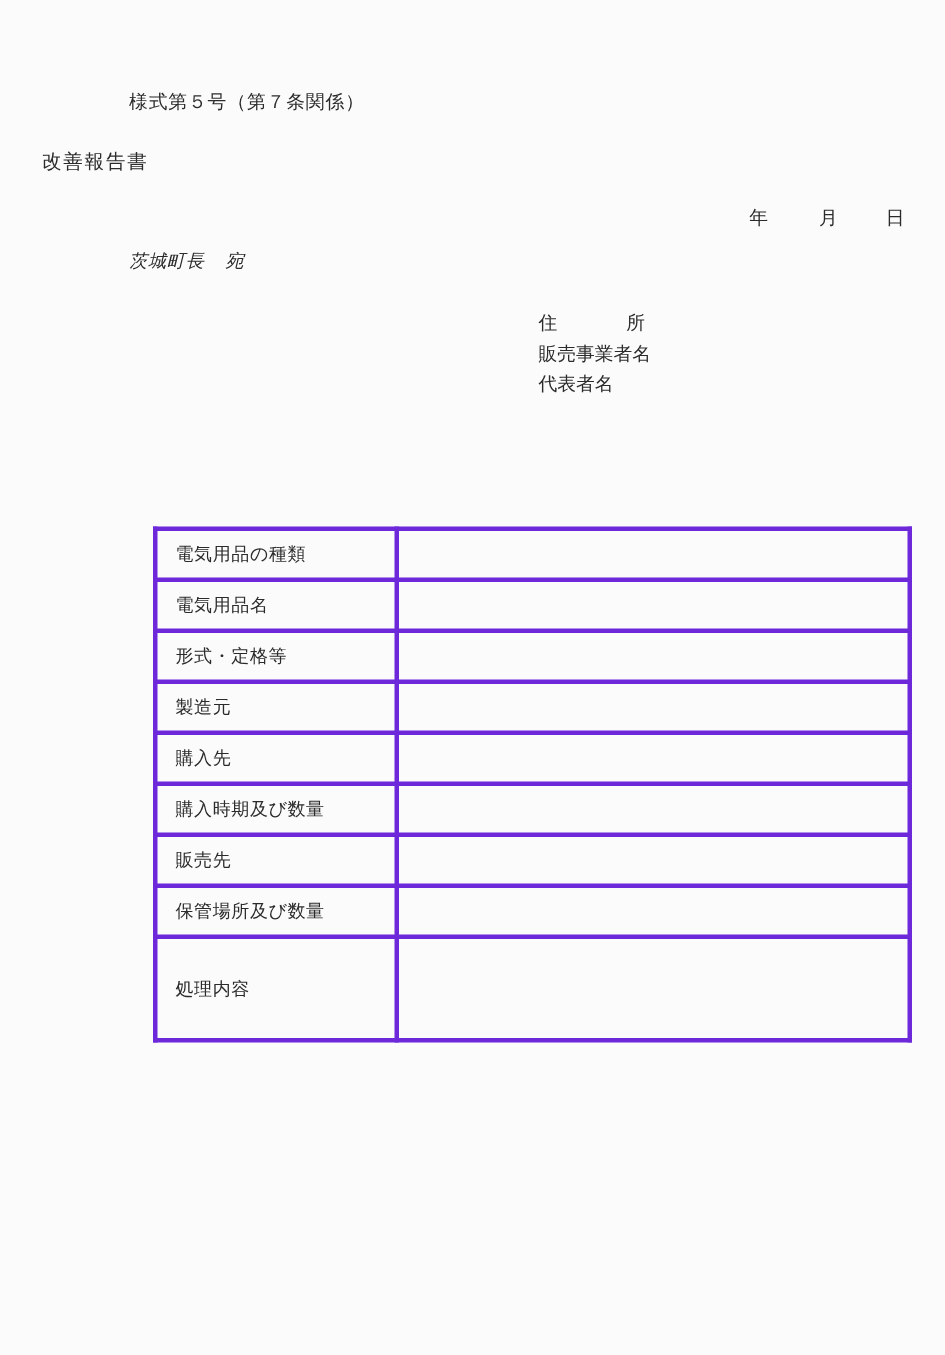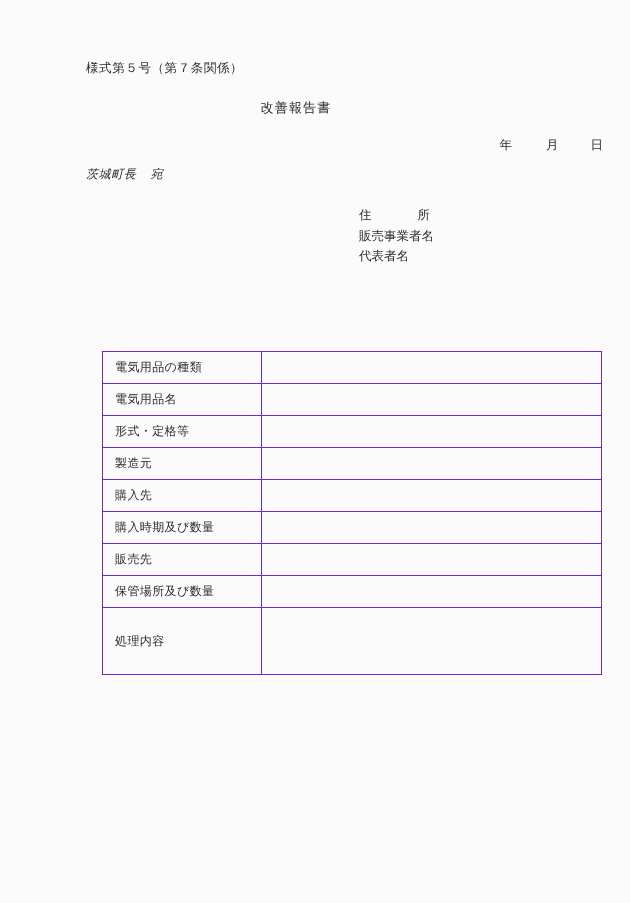--- a/index.html
+++ b/index.html
@@ -36,21 +36,21 @@
     letter-spacing: 0.6px;
     white-space: nowrap;
   }
 
   
   .doc-title {
     position: absolute;
     left: 0;
     top: 99px;
     width: 536px;
-    text-align: center;
+    text-align: left;
     font-size: 13px;
     letter-spacing: 1.2px;
   }
 
   
   .date-line {
     position: absolute;
     right: 55px;
     top: 137px;
     font-size: 12.5px;
@@ -105,21 +105,21 @@
   
   .form-table {
     position: absolute;
     left: 74px;
     top: 351px;
     width: 485px;
     border-collapse: collapse;
     table-layout: fixed;
   }
   .form-table td {
-    border: 1px solid #6d28d9;
+    border: 3px solid #6d28d9;
     padding: 0;
     vertical-align: middle;
   }
   .form-table td.label-cell {
     width: 146px;
     height: 31px;
     padding: 0 0 0 12px;
     font-size: 12px;
     letter-spacing: 0.4px;
     white-space: nowrap;

